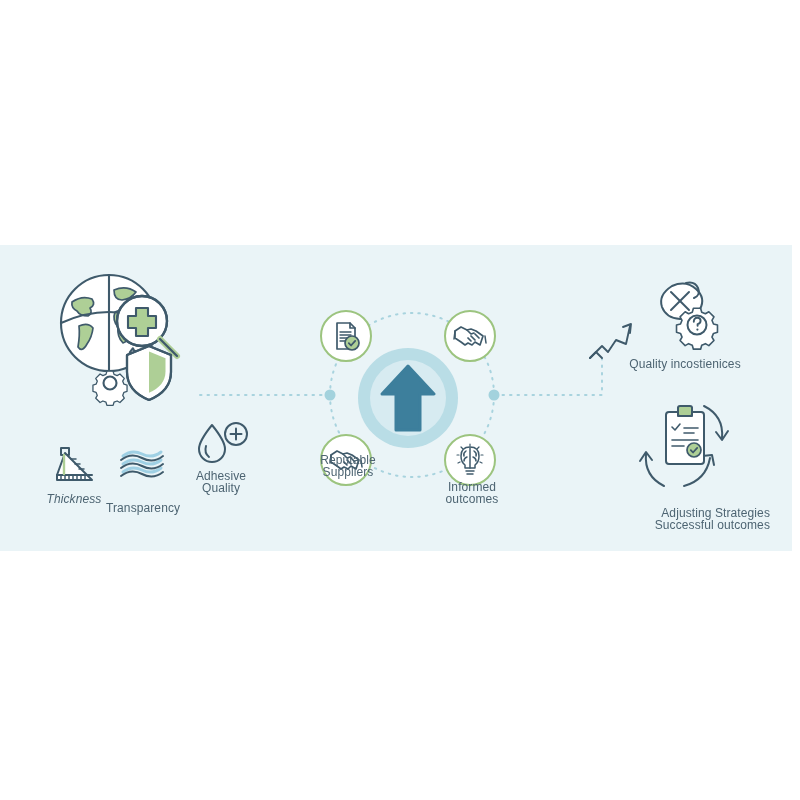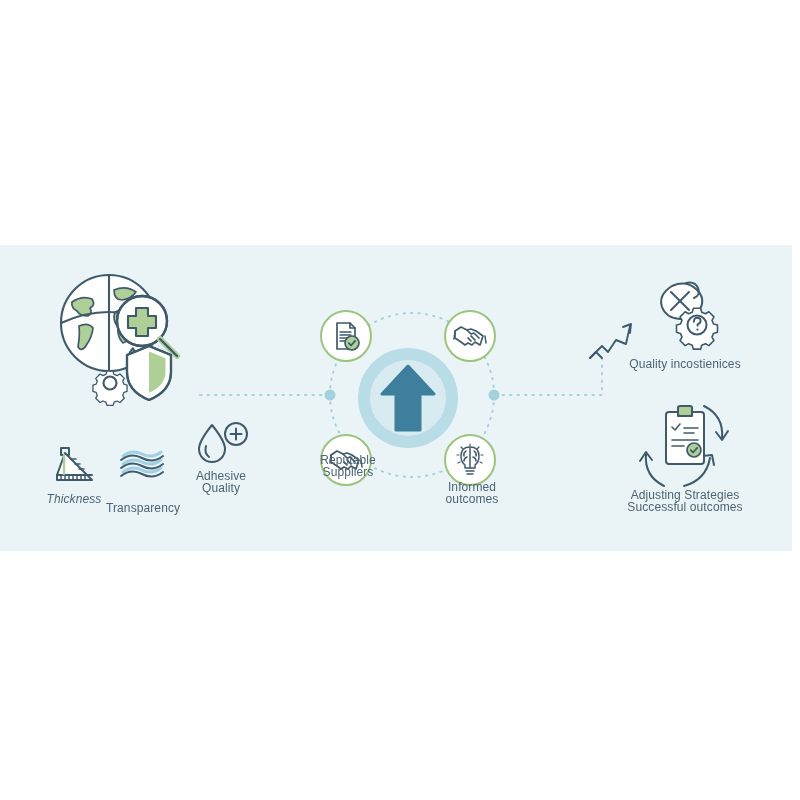--- a/index.html
+++ b/index.html
@@ -397,16 +397,16 @@
           <line x1="52" y1="33" x2="62" y2="33"></line>
           <line x1="40" y1="40" x2="66" y2="40"></line>
           <line x1="40" y1="46" x2="52" y2="46"></line>
         </g>
         <circle cx="62" cy="50" r="7" fill="#aecf96" stroke="#3f5a6b" stroke-width="1.7"></circle>
         <path d="M58.8 50.2 l2.2 2.3 l4.2 -4.6" stroke-width="1.8"></path>
       </g>
     </svg>
   </div>
 
-  <div class="label" style="left:600px; top:489px; width:170px;">Adjusting Strategies
+  <div class="label" style="left:600px; top:507px; width:170px;text-align:right;">Adjusting Strategies
 Successful outcomes</div>
 
 </div>
 
 </body></html>

